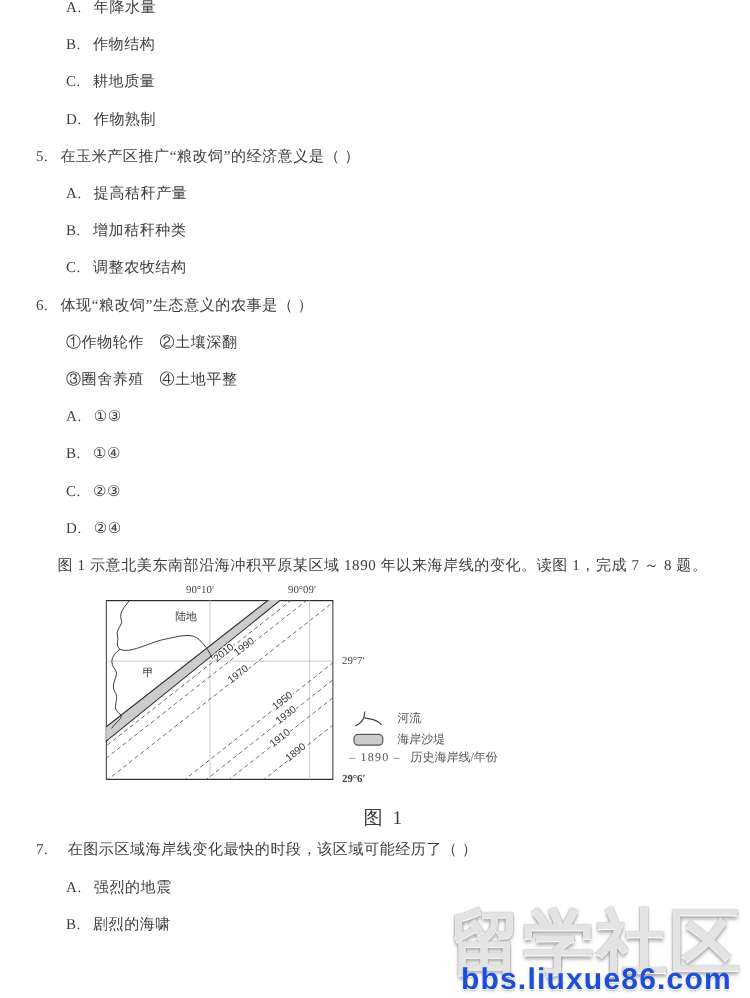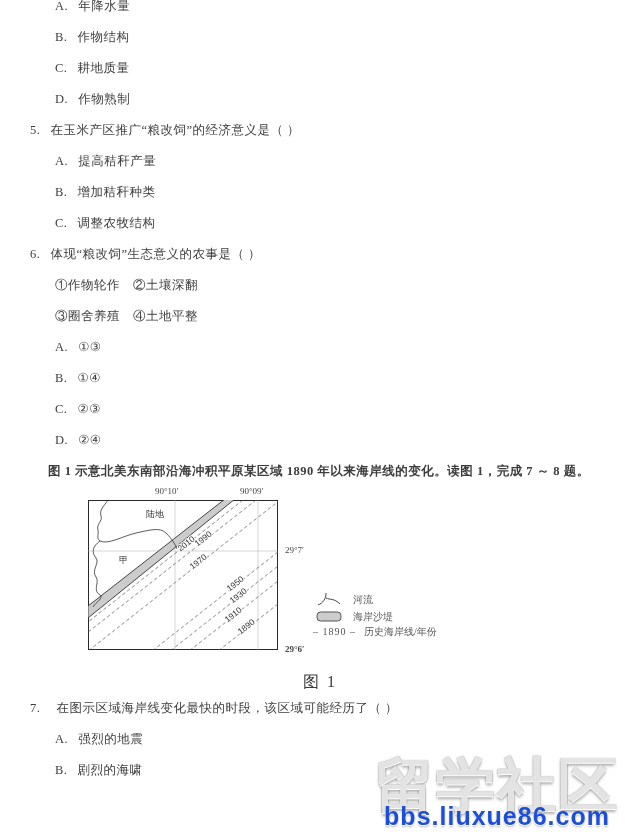--- a/index.html
+++ b/index.html
@@ -6,26 +6,26 @@
   body{
     width:625px;height:832px;background:#ffffff;position:relative;overflow:hidden;
     font-family:"Liberation Serif","DejaVu Serif",serif;color:#3d3d3d;
   }
   .content{padding-top:0;}
   .line{margin-left:55px;margin-bottom:18px;font-size:12.5px;line-height:13px;letter-spacing:.5px;white-space:nowrap;}
   .qline{margin-left:30px;}
   .opt-label{margin-right:10px;}
   .q-num{margin-right:10px;}
   .q-num-wide{margin-right:16px;}
-  .intro{margin-left:48px;margin-bottom:6px;font-weight:bold;}
+  .intro{margin-left:48px;margin-bottom:6px;}
   
   .figure{position:relative;width:625px;height:204px;}
   .geo-label{position:absolute;font-size:9px;color:#444;letter-spacing:0;line-height:10px;}
   .map-svg{position:absolute;left:88px;top:16px;}
-  .legend{position:absolute;left:313px;top:107px;font-size:10px;color:#555;line-height:11px;}
+  .legend{position:absolute;left:291px;top:107px;font-size:10px;color:#555;line-height:11px;}
   .legend-row{display:flex;align-items:center;margin-bottom:4px;white-space:nowrap;}
   .legend-sym{width:32px;display:flex;justify-content:center;margin-right:8px;}
   .legend-prefix{margin-right:8px;letter-spacing:1px;}
   .fig-note{position:absolute;left:405px;top:161px;font-size:12.5px;letter-spacing:.5px;white-space:nowrap;}
   .fig-caption{position:absolute;left:303px;top:188px;font-size:16px;letter-spacing:2px;}
   .q7-block{margin-top:14px;}
   
   .watermark{
     position:absolute;right:6px;bottom:4px;text-align:center;line-height:.92;
     font-family:"Liberation Sans","DejaVu Sans",sans-serif;font-weight:bold;pointer-events:none;

